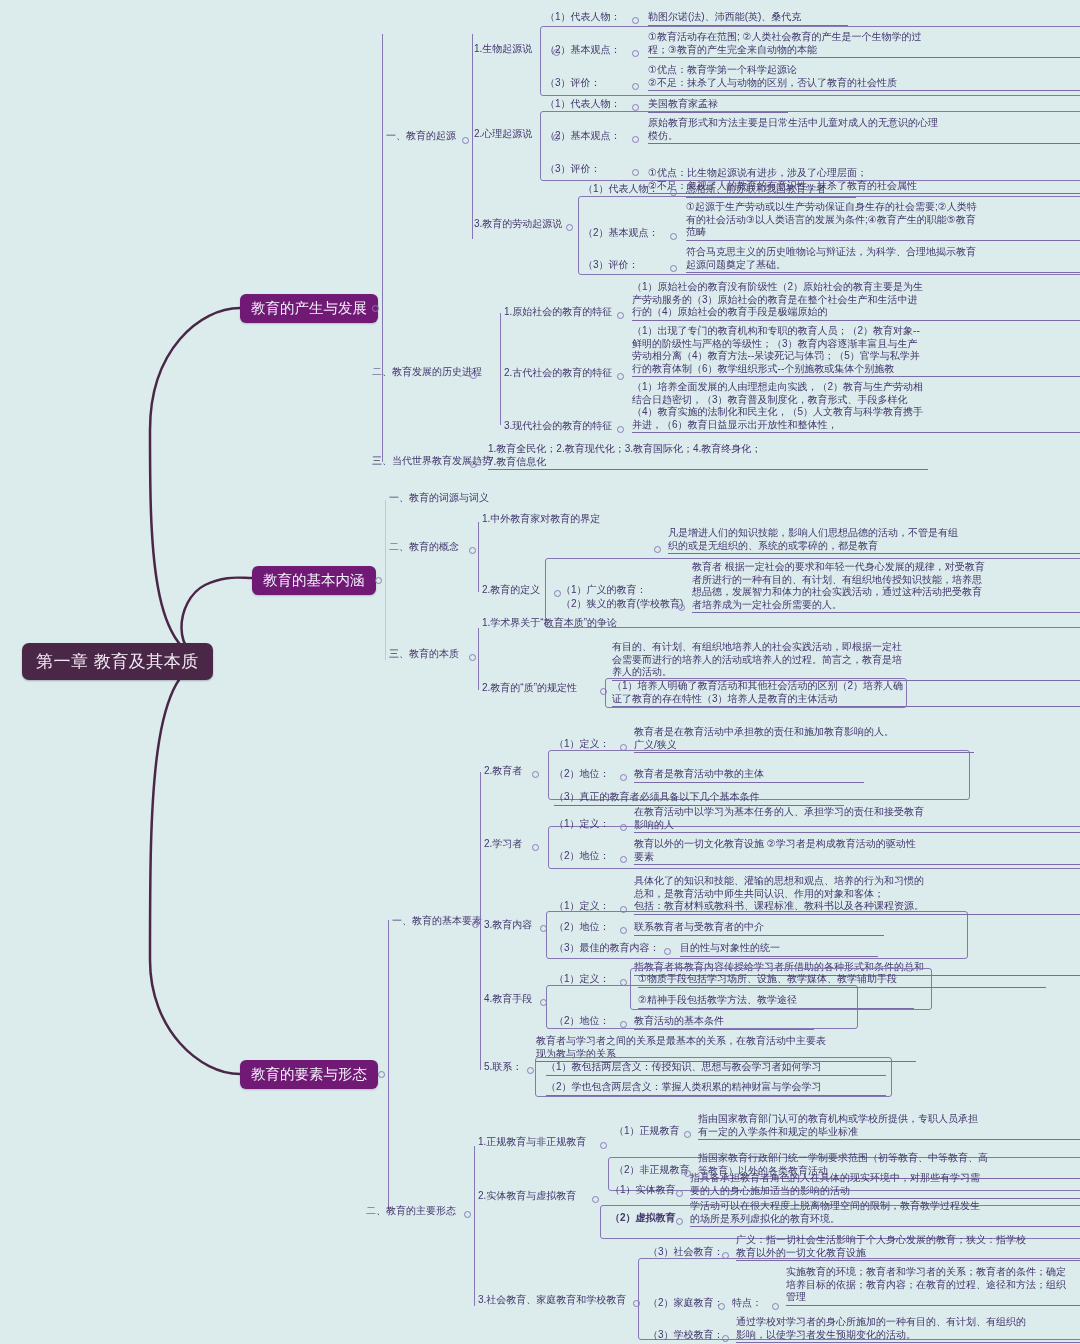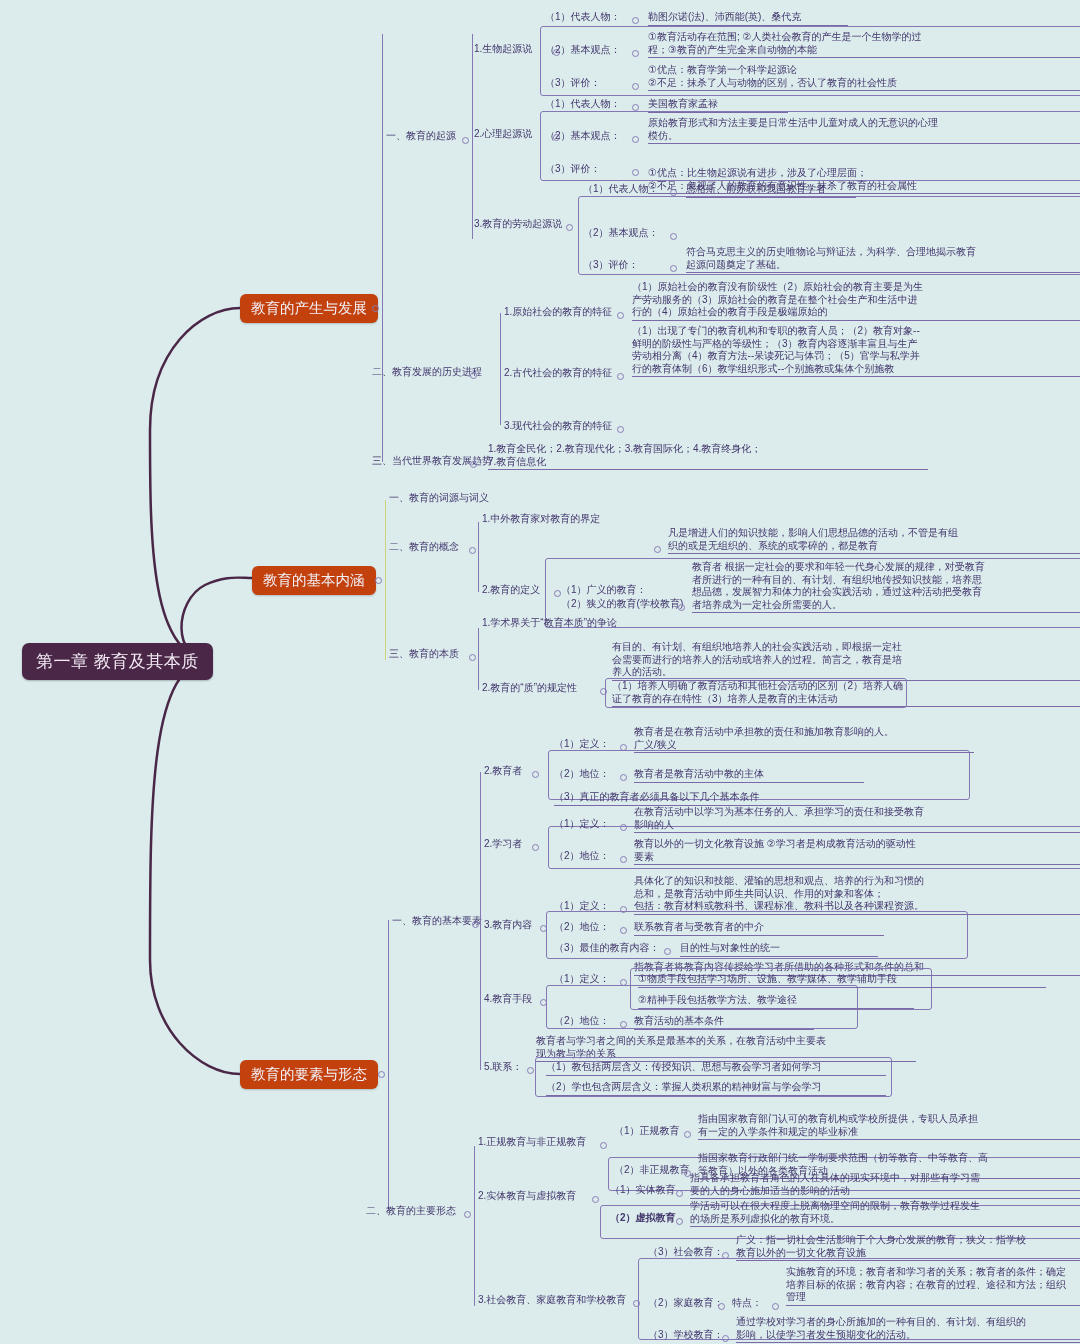--- a/index.html
+++ b/index.html
@@ -22,21 +22,21 @@
     border-radius:7px;
     padding:7px 14px;
     font-size:17px;
     letter-spacing:.5px;
     white-space:nowrap;
     box-shadow:0 1px 2px rgba(0,0,0,.25);
   }
   
   .l1-node{
     position:absolute;
-    background:#c2410c;
+    background:#701a75;
     color:#f3f1fa;
     border-radius:6px;
     padding:5px 11px;
     font-size:14.5px;
     white-space:nowrap;
     box-shadow:0 1px 2px rgba(0,0,0,.2);
   }
 
   
   .txt{
@@ -143,20 +143,23 @@
   <div class="lbl" style="left:474px;top:218px;">3.教育的劳动起源说</div>
   <div class="bullet" style="left:566px;top:224px;"></div>
   <div class="box" style="left:578px;top:196px;width:507px;height:77px;"></div>
 
   <div class="txt" style="left:583px;top:183px;">（1）代表人物：</div>
   <div class="bullet" style="left:670px;top:189px;"></div>
   <div class="txt u" style="left:686px;top:183px;width:170px;">恩格斯、前苏联和我国教育学者</div>
 
   <div class="txt" style="left:583px;top:227px;">（2）基本观点：</div>
   <div class="bullet" style="left:670px;top:233px;"></div>
+  <div class="txt u" style="left:686px;top:201px;width:394px;">①起源于生产劳动或以生产劳动保证自身生存的社会需要;②人类特
+有的社会活动③以人类语言的发展为条件;④教育产生的职能⑤教育
+范畴</div>
 
   <div class="txt" style="left:583px;top:259px;">（3）评价：</div>
   <div class="bullet" style="left:670px;top:265px;"></div>
   <div class="txt u" style="left:686px;top:246px;width:394px;">符合马克思主义的历史唯物论与辩证法，为科学、合理地揭示教育
 起源问题奠定了基础。</div>
 
   <div class="vline" style="left:500px;top:313px;height:112px;"></div>
 
   <div class="lbl" style="left:504px;top:306px;">1.原始社会的教育的特征</div>
   <div class="bullet" style="left:617px;top:312px;"></div>
@@ -166,20 +169,24 @@
 
   <div class="lbl" style="left:504px;top:367px;">2.古代社会的教育的特征</div>
   <div class="bullet" style="left:617px;top:373px;"></div>
   <div class="txt u" style="left:632px;top:325px;width:448px;">（1）出现了专门的教育机构和专职的教育人员；（2）教育对象--
 鲜明的阶级性与严格的等级性；（3）教育内容逐渐丰富且与生产
 劳动相分离（4）教育方法--呆读死记与体罚；（5）官学与私学并
 行的教育体制（6）教学组织形式--个别施教或集体个别施教</div>
 
   <div class="lbl" style="left:504px;top:420px;">3.现代社会的教育的特征</div>
   <div class="bullet" style="left:617px;top:426px;"></div>
+  <div class="txt u" style="left:632px;top:381px;width:448px;">（1）培养全面发展的人由理想走向实践，（2）教育与生产劳动相
+结合日趋密切，（3）教育普及制度化，教育形式、手段多样化
+（4）教育实施的法制化和民主化，（5）人文教育与科学教育携手
+并进，（6）教育日益显示出开放性和整体性，</div>
 
   <div class="txt u" style="left:488px;top:443px;width:440px;">1.教育全民化；2.教育现代化；3.教育国际化；4.教育终身化；
 7.教育信息化</div>
 
   <div class="l1-node" style="left:252px;top:566px;">教育的基本内涵</div>
   <div class="bullet" style="left:375px;top:577px;"></div>
 
   <div class="vline y" style="left:385px;top:500px;height:160px;"></div>
 
   <div class="lbl" style="left:389px;top:492px;">一、教育的词源与词义</div>

